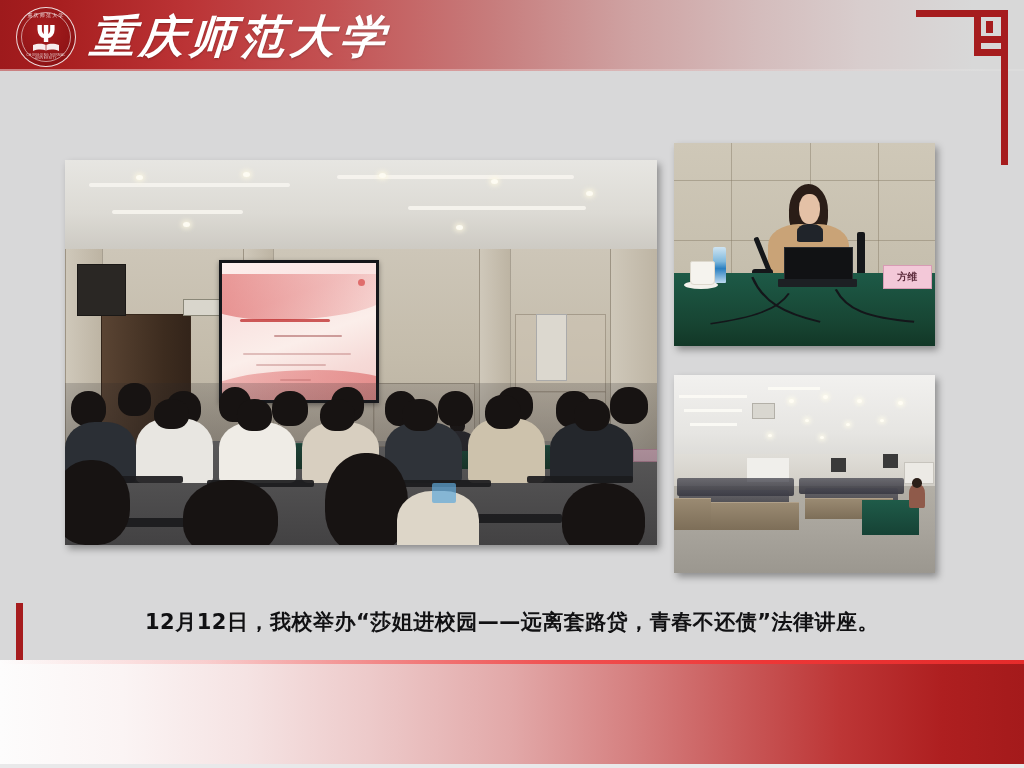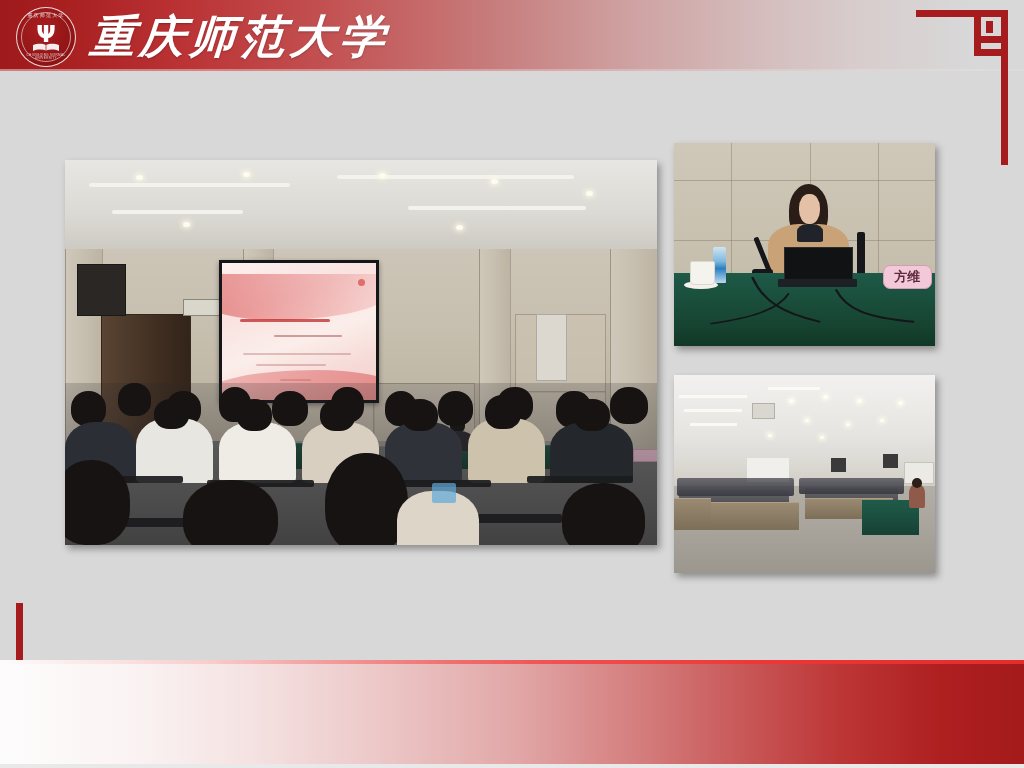--- a/index.html
+++ b/index.html
@@ -446,21 +446,21 @@
 
       <div class="sp-table"></div>
 
       <div class="sp-laptop-screen" style="left:42%;top:51%;width:26%;height:17%;"></div>
       <div class="sp-laptop-base" style="left:40%;top:67%;width:30%;height:4%;"></div>
 
       <div class="sp-bottle" style="left:15%;top:51%;width:5%;height:18%;"></div>
       <div class="sp-saucer" style="left:4%;top:68%;width:13%;height:4%;"></div>
       <div class="sp-cup" style="left:6%;top:58%;width:9%;height:11%;"></div>
 
-      <div class="namecard" style="left:80%;top:60%;width:18%;height:11%;font-size:13px;border-radius:7px;">方维</div>
+      <div class="namecard" style="left:80%;top:60%;width:18%;height:11%;font-size:10px;">方维</div>
 
       <svg style="position:absolute;left:0;top:62%;width:100%;height:38%;" viewBox="0 0 100 38" preserveAspectRatio="none">
         <path d="M30 4 C 34 16, 42 22, 56 26" stroke="#14161a" stroke-width="0.9" fill="none"></path>
         <path d="M62 10 C 66 20, 74 24, 92 26" stroke="#14161a" stroke-width="0.9" fill="none"></path>
         <path d="M44 12 C 40 20, 30 24, 14 27" stroke="#14161a" stroke-width="0.8" fill="none"></path>
       </svg>
     </div>
   </div>
 
   <div class="photo" id="photo-audience">
@@ -497,20 +497,21 @@
       <div class="aw-desk" style="left:12%;top:64%;width:36%;height:14%;"></div>
       <div class="aw-desk" style="left:50%;top:62%;width:34%;height:10%;"></div>
       <div class="aw-desk" style="left:0%;top:62%;width:14%;height:16%;"></div>
 
       <div class="aw-greendesk" style="left:72%;top:63%;width:22%;height:18%;"></div>
       <div style="position:absolute;left:90%;top:55%;width:6%;height:12%;background:#8f5a4a;border-radius:40% 40% 10% 10%;"></div>
       <div style="position:absolute;left:91%;top:52%;width:4%;height:5%;background:#2b1f18;border-radius:50%;"></div>
     </div>
   </div>
 
+  <div id="caption">12月12日，我校举办“莎姐进校园——远离套路贷，青春不还债”法律讲座。</div>
 
   <svg id="corner-bl" viewBox="0 0 124 175">
     <g fill="#a61c1e">
       <rect x="16" y="10" width="7" height="120"></rect>
       <rect x="16" y="123" width="30" height="7"></rect>
       <rect x="39" y="123" width="7" height="14"></rect>
       <rect x="16" y="136" width="7" height="24"></rect>
       <rect x="16" y="136" width="34" height="7"></rect>
       <rect x="28" y="143" width="7" height="12"></rect>
       <rect x="39" y="136" width="7" height="24"></rect>

